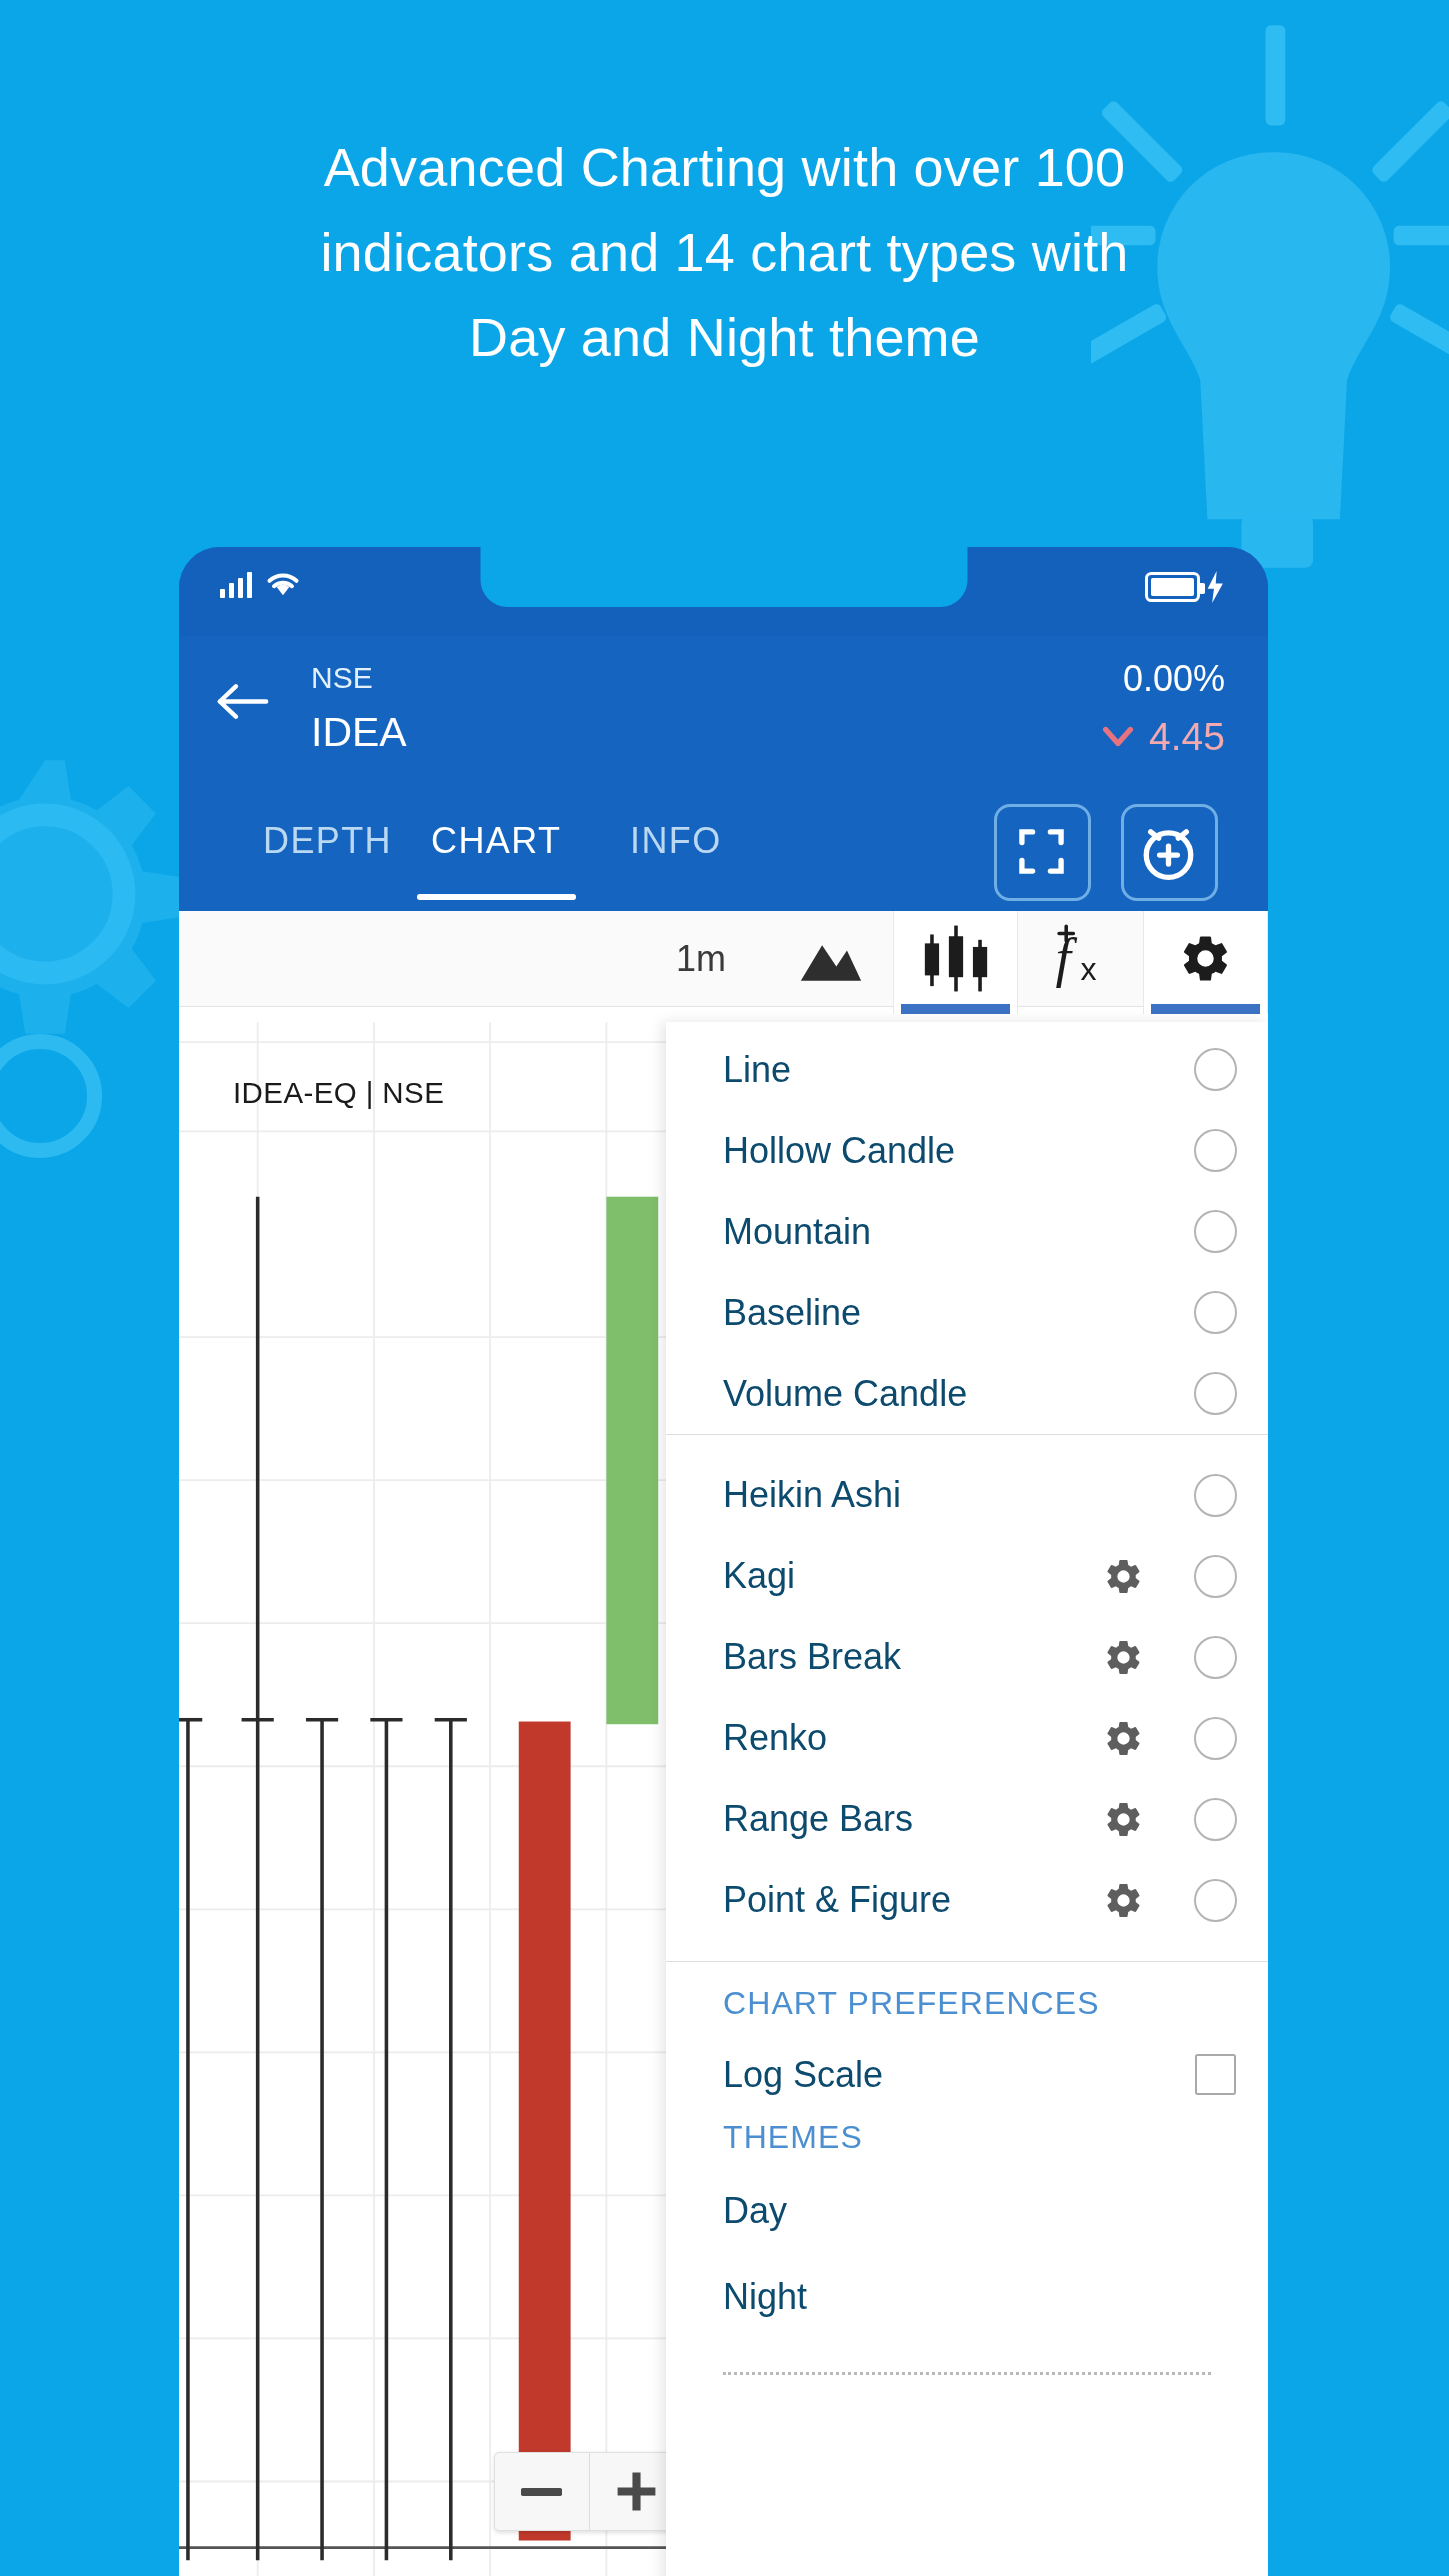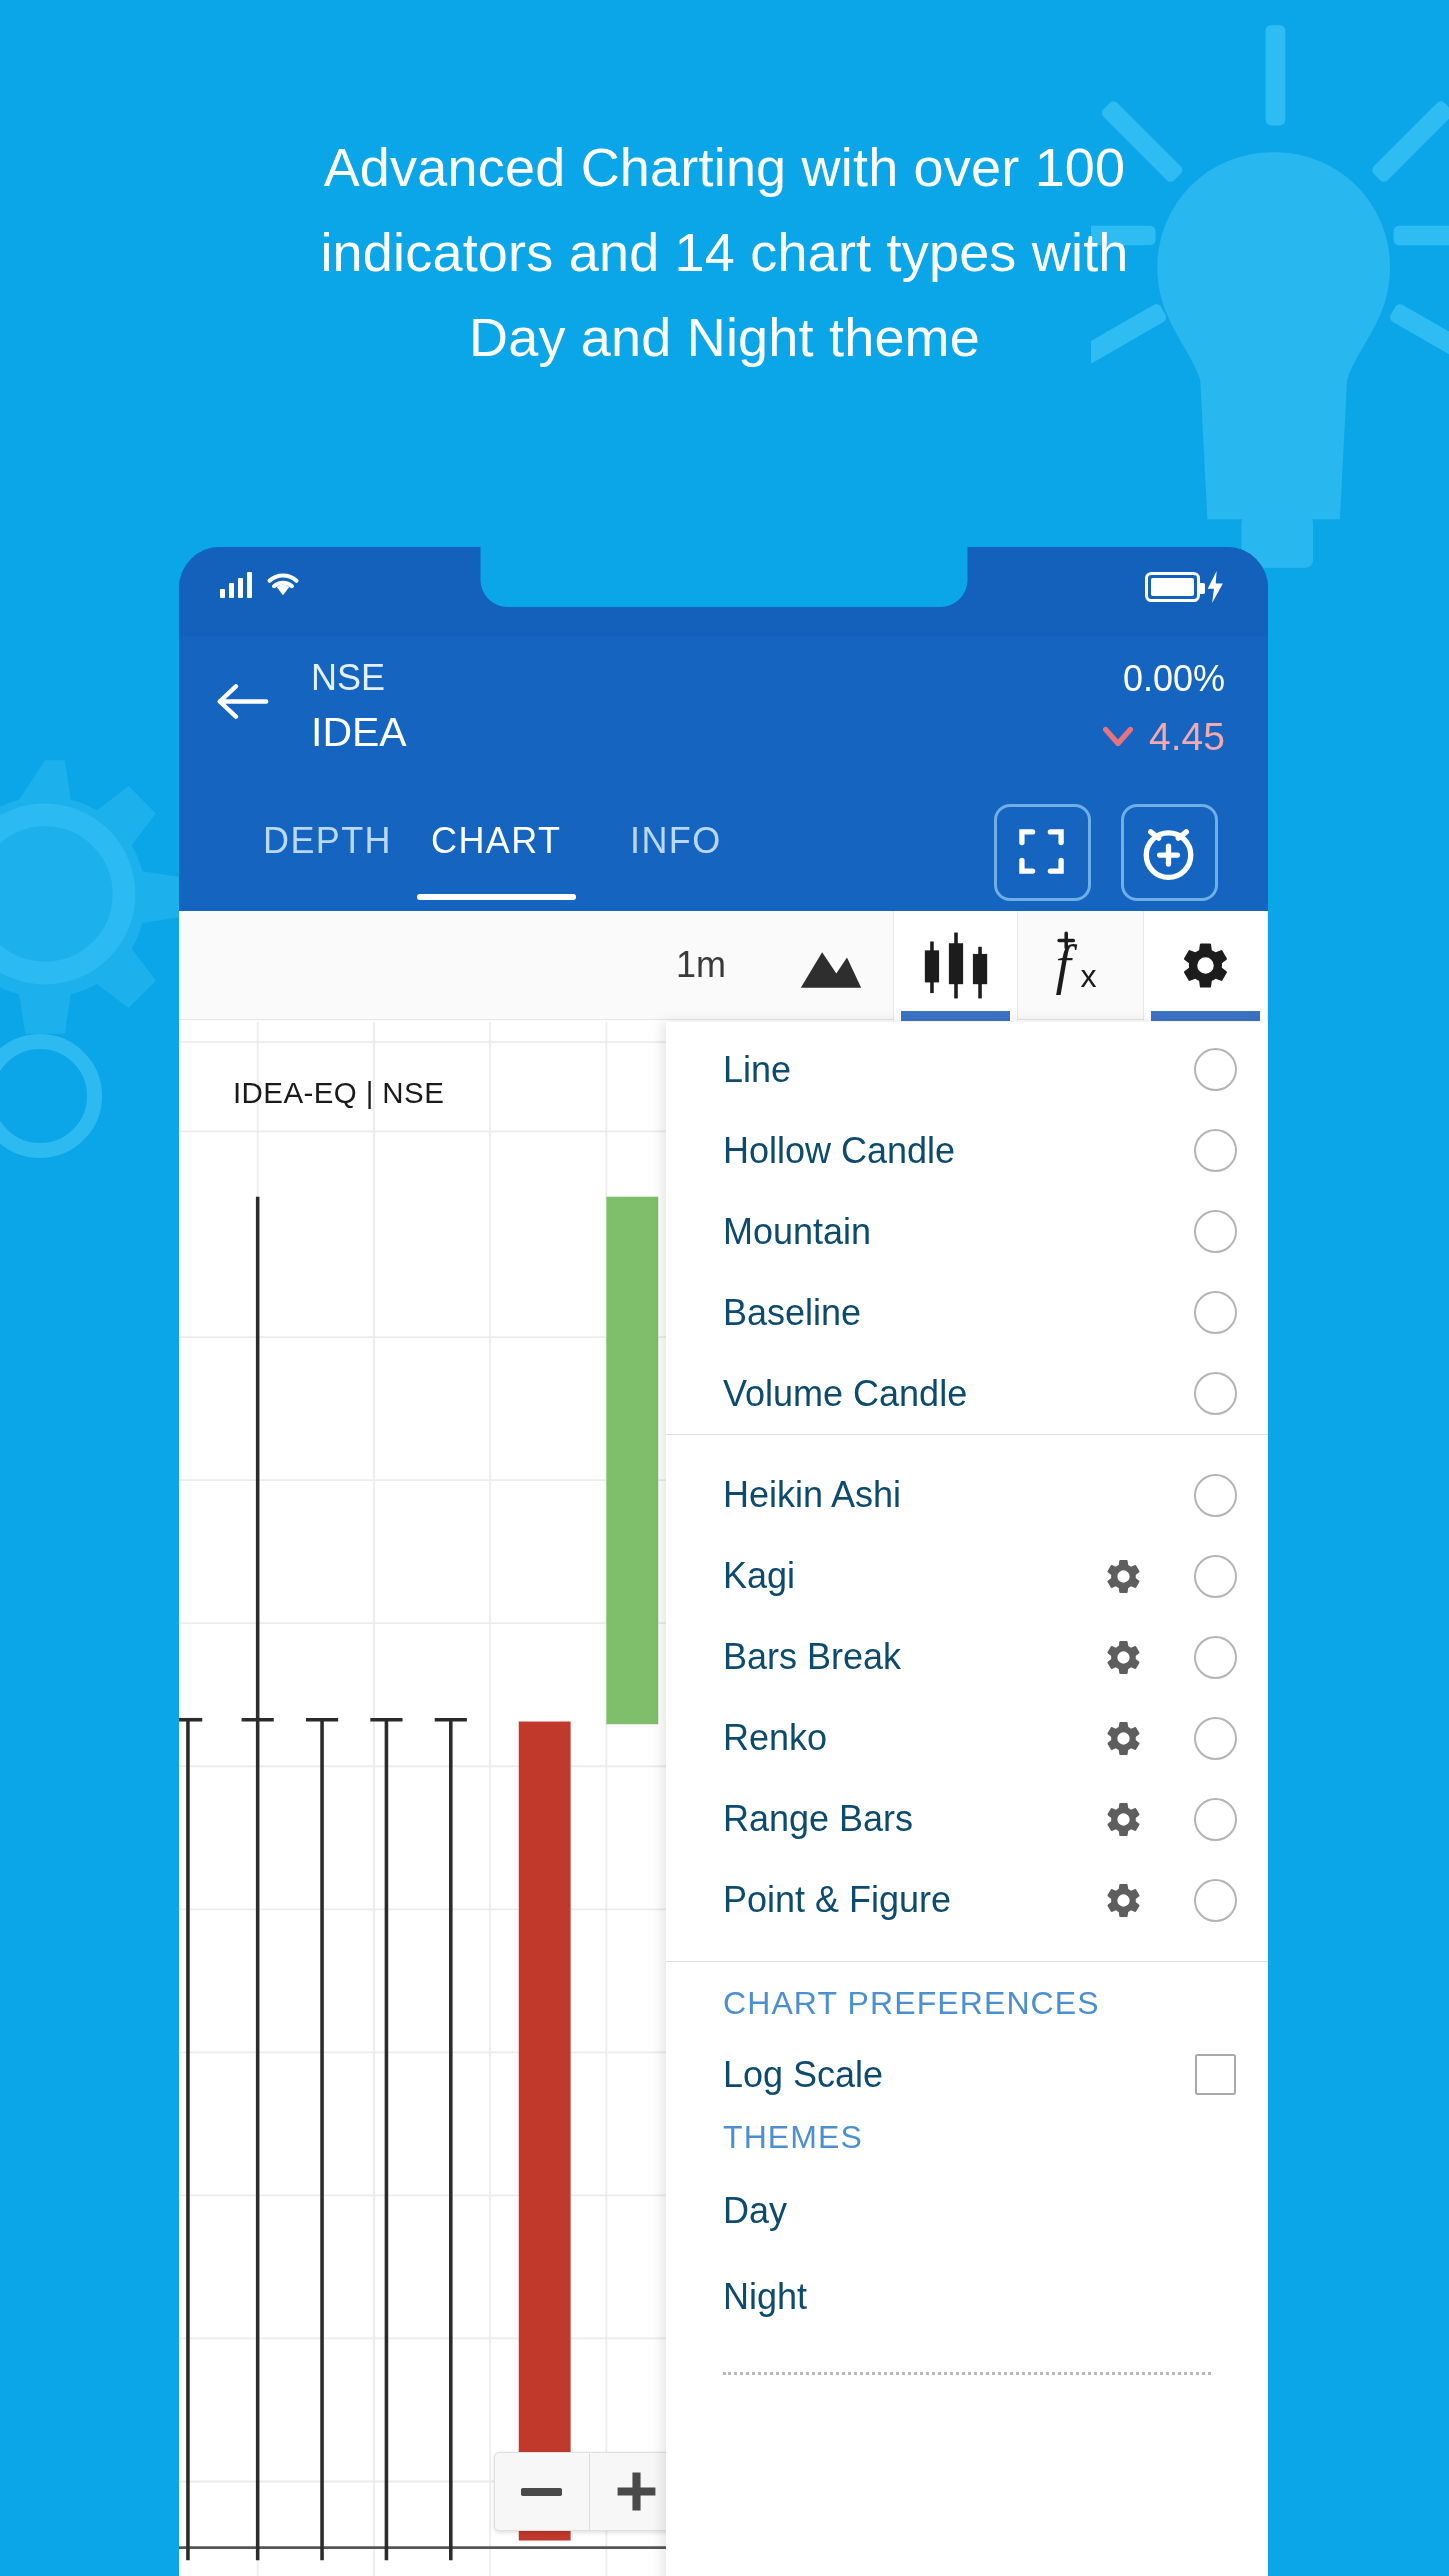--- a/index.html
+++ b/index.html
@@ -86,21 +86,21 @@
   }
   #battery i { position: absolute; inset: 2.7px; background: #fff; border-radius: 1.8px; }
 
   
   #appbar {
     position: absolute; top: 89px; left: 0; right: 0; height: 157px;
     background: #1565C0;
   }
   #back-icon { position: absolute; left: 38px; top: 45px; width: 52px; height: 41px; }
   #sym-wrap { position: absolute; left: 132px; top: 18px; }
-  #exchange { color: #E3F0FB; font-size: 36px; line-height: 47px; }
+  #exchange { color: #E3F0FB; font-size: 30px; line-height: 47px; }
   #symbol   { color: #ffffff; font-size: 41px; line-height: 54px; margin-top: 3.6px; }
   #pct-wrap { position: absolute; right: 43px; top: 19.7px; text-align: right; }
   #pct { color: #ffffff; font-size: 36px; line-height: 45px; }
   #price-row { display: flex; align-items: center; justify-content: flex-end; gap: 16px; margin-top: 12.5px; }
   #down-chevron { width: 30px; height: 23px; }
   #price { color: #F2A9AF; font-size: 39px; line-height: 47px; }
 
   
   #tabs {
     position: absolute; top: 246px; left: 0; right: 0; height: 118px;
@@ -130,21 +130,21 @@
 
   
   #appbody {
     position: absolute; top: 364px; left: 0; right: 0; bottom: 0;
     background: #ffffff;
     overflow: hidden;
   }
 
   
   #toolbar {
-    position: absolute; top: 0; left: 0; right: 0; height: 109px;
+    position: absolute; top: 0; left: 0; right: 0; height: 96px;
     background: #FAFAFA;
     border-bottom: 1.8px solid #E3E3E3;
     display: flex; align-items: center; justify-content: flex-end;
     padding-right: 0;
   }
   .tb-item {
     position: relative;
     height: 111px; width: 125px;
     display: flex; align-items: center; justify-content: center;
   }

